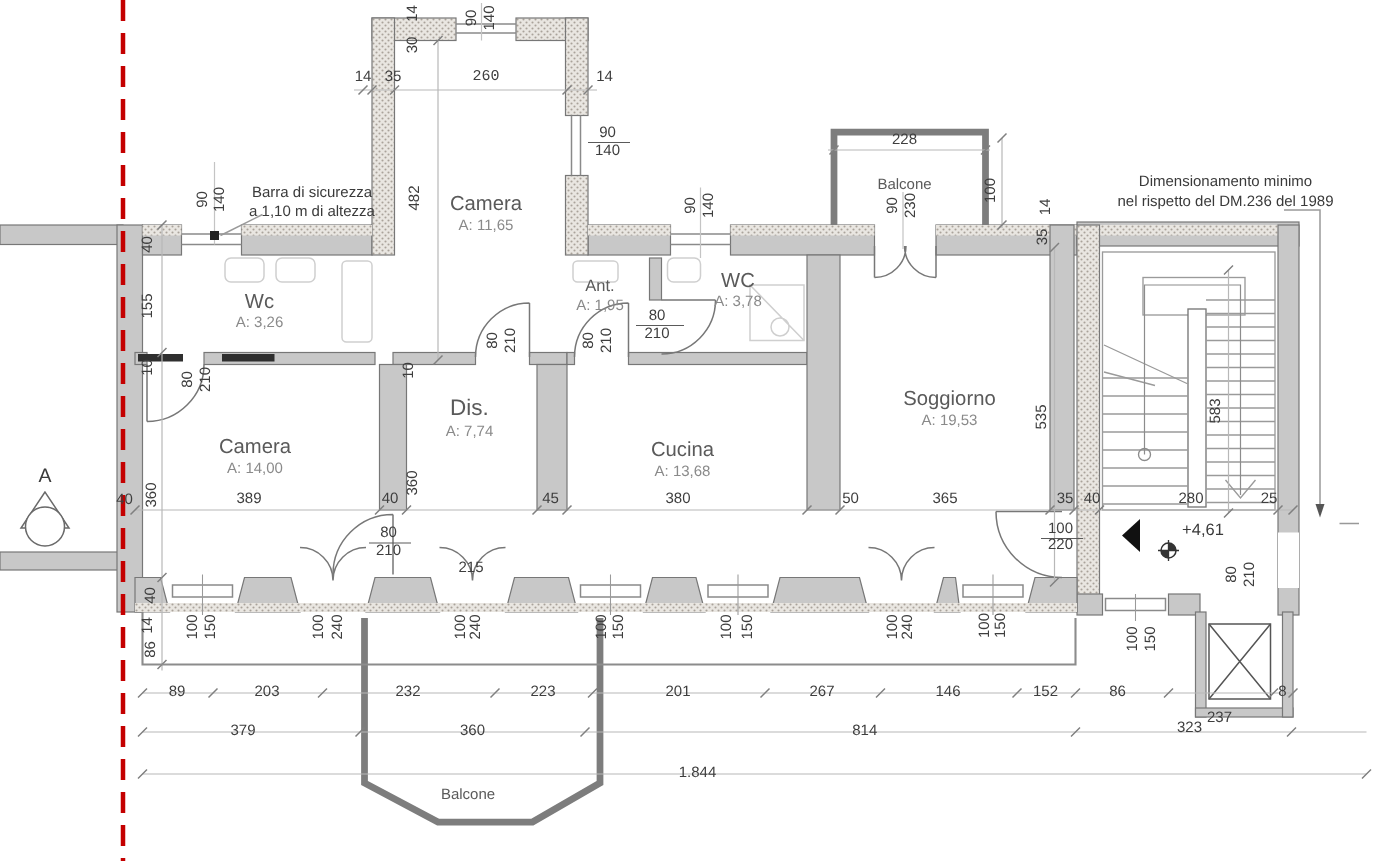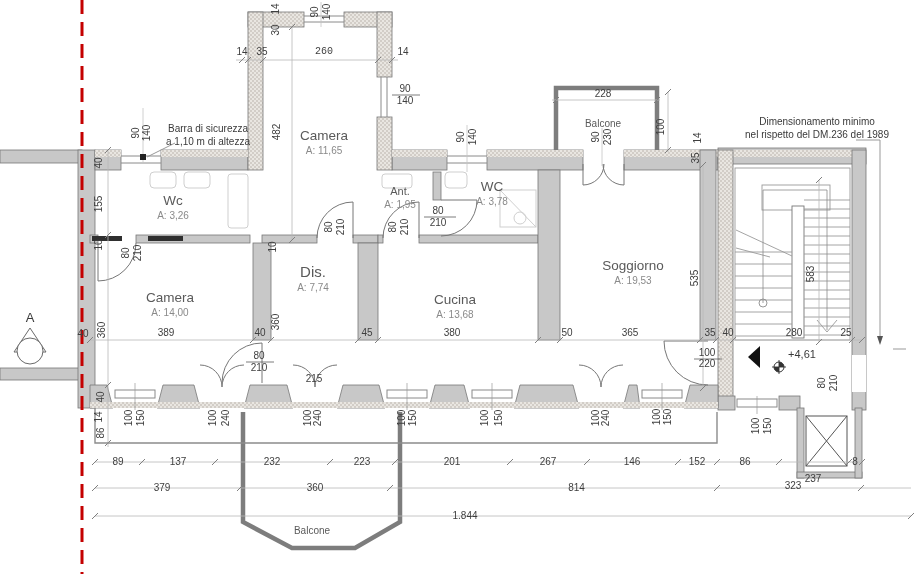--- a/index.html
+++ b/index.html
@@ -291,21 +291,21 @@
       <span class="dim v" style="left: 596px; top: 418px;">100</span>
       <span class="dim v" style="left: 606px; top: 418px;">240</span>
       <span class="dim v" style="left: 657px; top: 417px;">100</span>
       <span class="dim v" style="left: 668px; top: 417px;">150</span>
       <span class="dim v" style="left: 756px; top: 426px;">100</span>
       <span class="dim v" style="left: 768px; top: 426px;">150</span>
       <span class="dim v" style="left: 101px; top: 397px;">40</span>
       <span class="dim v" style="left: 99px; top: 417px;">14</span>
       <span class="dim v" style="left: 101px; top: 433px;">86</span>
       <span class="dim" style="left: 118px; top: 462px;">89</span>
-      <span class="dim" style="left: 178px; top: 462px;">137</span>
+      <span class="dim" style="left: 178px; top: 462px;">203</span>
       <span class="dim" style="left: 272px; top: 462px;">232</span>
       <span class="dim" style="left: 362px; top: 462px;">223</span>
       <span class="dim" style="left: 452px; top: 462px;">201</span>
       <span class="dim" style="left: 548px; top: 462px;">267</span>
       <span class="dim" style="left: 632px; top: 462px;">146</span>
       <span class="dim" style="left: 697px; top: 462px;">152</span>
       <span class="dim" style="left: 745px; top: 462px;">86</span>
       <span class="dim" style="left: 813px; top: 479px;">237</span>
       <span class="dim" style="left: 855px; top: 462px;">8</span>
       <span class="dim" style="left: 162px; top: 488px;">379</span>

